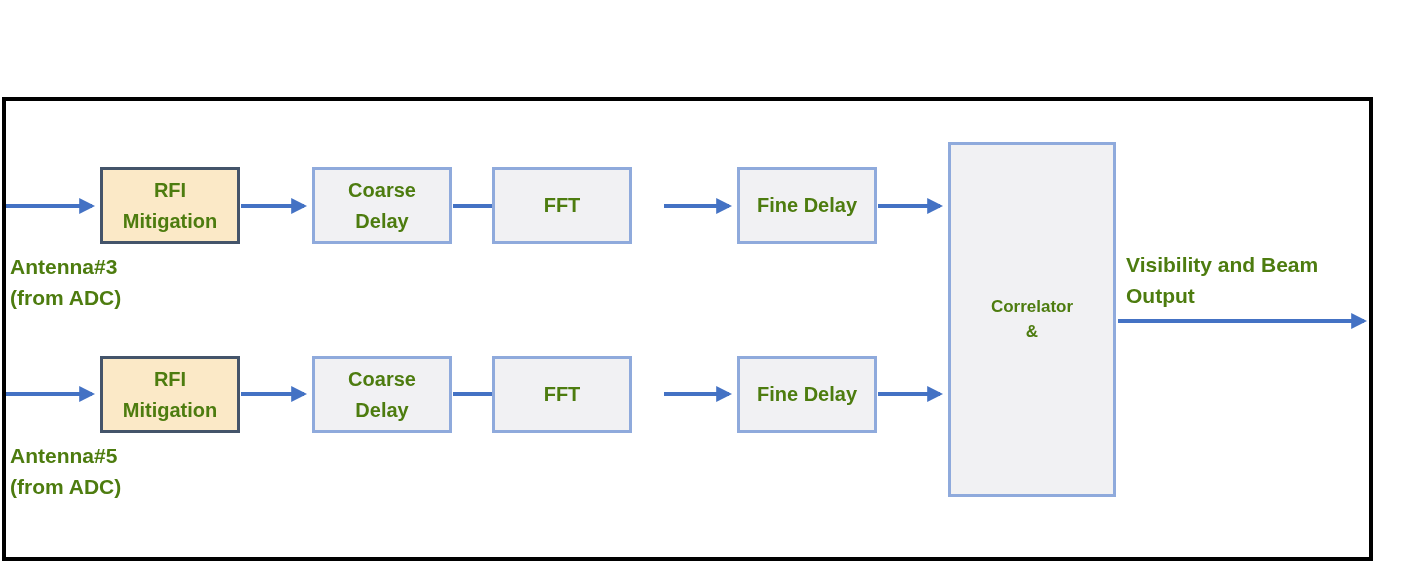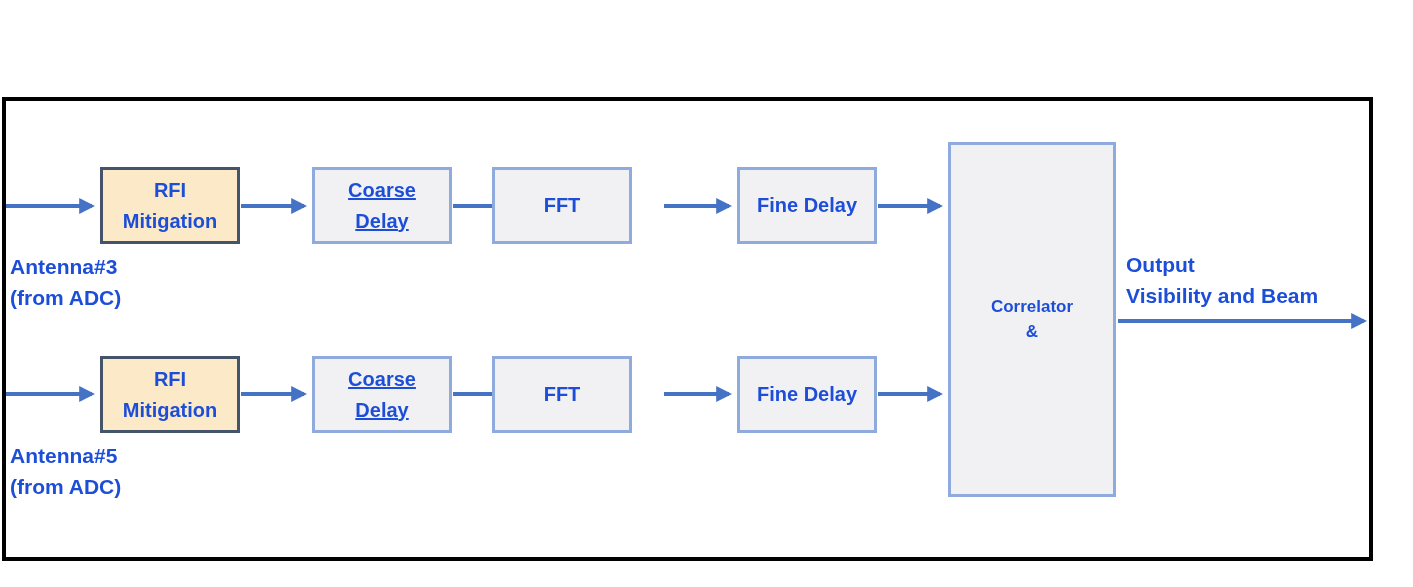--- a/index.html
+++ b/index.html
@@ -3,21 +3,21 @@
 <meta charset="utf-8">
 <style>
   html, body { margin: 0; padding: 0; background: #ffffff; }
   .canvas {
     position: relative;
     width: 1413px;
     height: 587px;
     background: #ffffff;
     font-family: "Liberation Sans", sans-serif;
     font-weight: bold;
-    color: #1d4ed8;
+    color: #4d7c0f;
     overflow: hidden;
   }
   .frame {
     position: absolute;
     left: 2px; top: 97px;
     width: 1371px; height: 464px;
     border: 4px solid #000000;
     box-sizing: border-box;
     background: transparent;
   }
@@ -42,21 +42,21 @@
     background: #F1F1F3;
     border: 3px solid #8FAADC;
   }
   .block.rfi {
     background: #FBE9C7;
     border: 3px solid #44546A;
   }
   .row1 { top: 167px; height: 77px; }
   .row2 { top: 356px; height: 77px; }
   .col-rfi    { left: 100px; width: 140px; }
-  .col-coarse { left: 312px; width: 140px; text-decoration: underline; }
+  .col-coarse { left: 312px; width: 140px; }
   .col-fft    { left: 492px; width: 140px; }
   .col-fine   { left: 737px; width: 140px; align-items: center; }
   .combiner {
     left: 948px; top: 142px;
     width: 168px; height: 355px;
     font-size: 17px;
     line-height: 1.45;
   }
   .srclabel {
     position: absolute;
@@ -142,17 +142,17 @@
   <div class="srclabel ant1">
     <div>Antenna#3</div>
     <div>(from ADC)</div>
   </div>
   <div class="srclabel ant2">
     <div>Antenna#5</div>
     <div>(from ADC)</div>
   </div>
 
   <div class="outlabel">
+    <div>Visibility and Beam</div>
     <div>Output</div>
-    <div>Visibility and Beam</div>
   </div>
 
 </div>
 
 </body></html>

